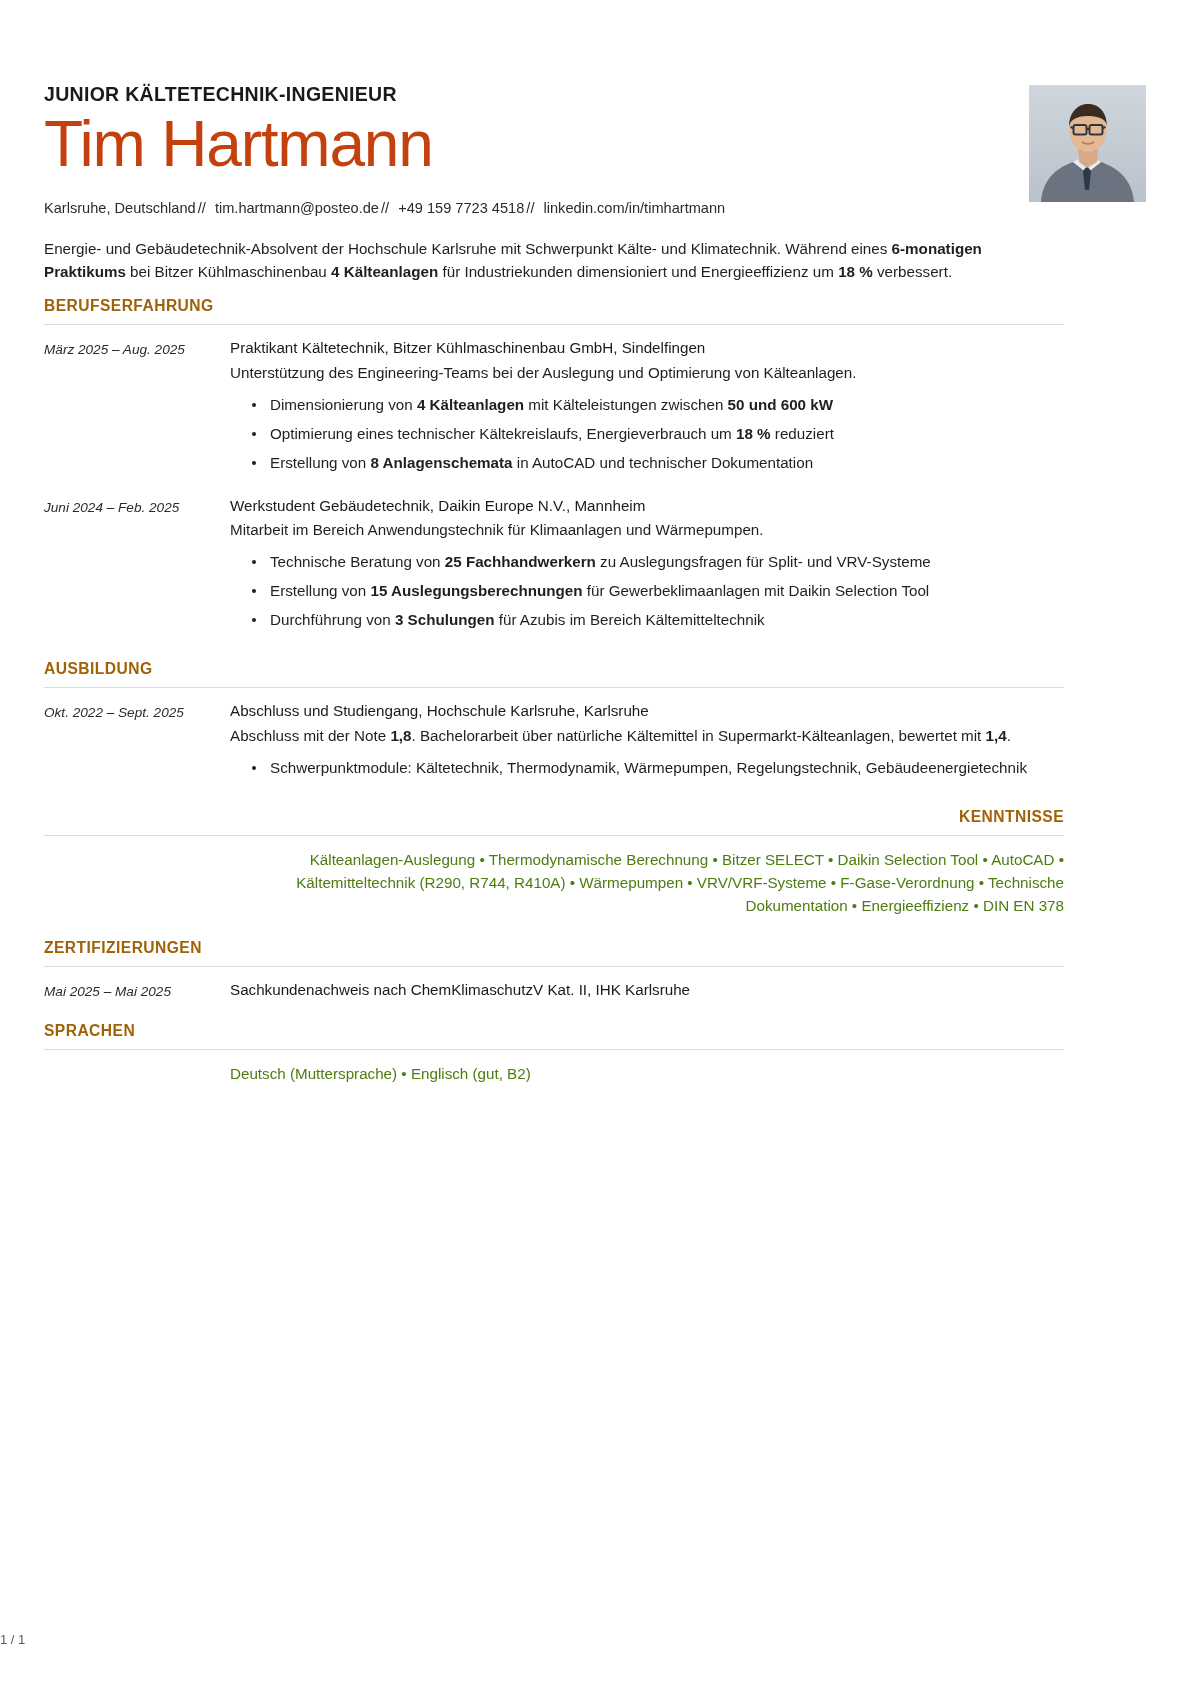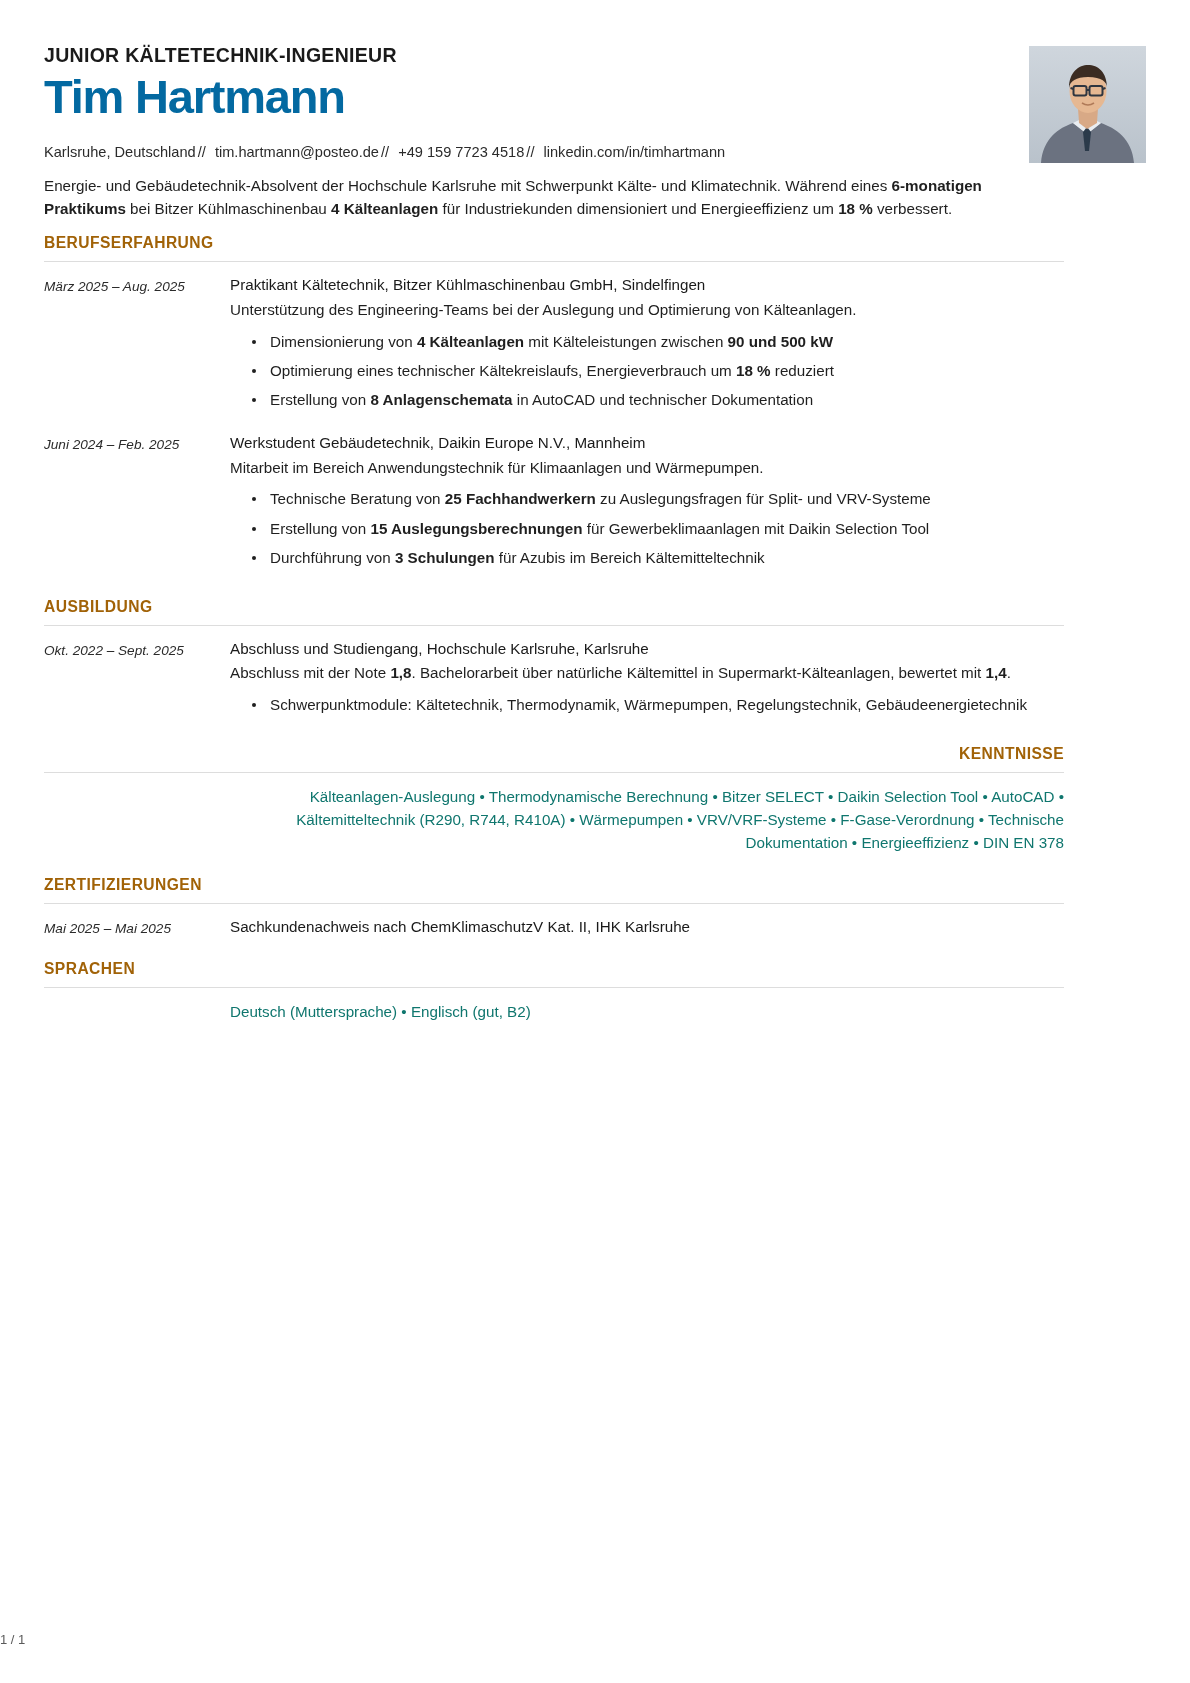--- a/index.html
+++ b/index.html
@@ -19,37 +19,38 @@
     margin: 0 auto;
     background: #ffffff;
     box-sizing: border-box;
     padding: 44px 126px 40px 44px;
   }
 
   
   .header {
     position: relative;
     min-height: 130px;
+    margin-top: 39px;
   }
   .job-title {
     font-size: 19.5px;
     font-weight: bold;
     letter-spacing: 0.3px;
     color: #1a1a1a;
     margin: 0 0 6px 0;
     line-height: 1.2;
     text-transform: uppercase;
   }
   .full-name {
-    font-size: 47px;
-    font-weight: bold;
+    font-size: 64px;
+    font-weight: normal;
     letter-spacing: -1.2px;
     line-height: 1.03;
     margin: 0 0 20px 0;
-    color: #0369a1;
+    color: #c2410c;
   }
   .contact-line {
     font-size: 14.6px;
     color: #2b2b2b;
     line-height: 1.4;
     margin: 0 0 18px 0;
     white-space: nowrap;
   }
   .contact-sep {
     color: #2b2b2b;
@@ -149,21 +150,21 @@
     width: 4px;
     height: 4px;
     border-radius: 50%;
     background: #1f1f1f;
   }
   ul.bullets li b { font-weight: bold; }
 
   .plain-body {
     font-size: 15.2px;
     line-height: 1.52;
-    color: #0f766e;
+    color: #4d7c0f;
     margin: 0;
   }
 
   
   .footer {
     position: absolute;
     left: 0;
     right: 0;
     bottom: 36px;
     text-align: left;
@@ -229,21 +230,21 @@
   <div class="section">
     <div class="section-title">BERUFSERFAHRUNG</div>
     <hr class="section-rule">
 
     <div class="entry">
       <div class="entry-date">März 2025 – Aug. 2025</div>
       <div class="entry-body">
         <p class="entry-heading"><b>Praktikant Kältetechnik</b><span>, Bitzer Kühlmaschinenbau GmbH, Sindelfingen</span></p>
         <p class="entry-sub">Unterstützung des Engineering-Teams bei der Auslegung und Optimierung von Kälteanlagen.</p>
         <ul class="bullets">
-          <li><span>Dimensionierung von </span><b>4 Kälteanlagen</b><span> mit Kälteleistungen zwischen </span><b>90 und 500 kW</b><span></span></li>
+          <li><span>Dimensionierung von </span><b>4 Kälteanlagen</b><span> mit Kälteleistungen zwischen </span><b>50 und 600 kW</b><span></span></li>
           <li><span>Optimierung eines technischer Kältekreislaufs, Energieverbrauch um </span><b>18 %</b><span> reduziert</span></li>
           <li><span>Erstellung von </span><b>8 Anlagenschemata</b><span> in AutoCAD und technischer Dokumentation</span></li>
         </ul>
       </div>
     </div>
 
     <div class="entry" style="margin-top:14px;">
       <div class="entry-date">Juni 2024 – Feb. 2025</div>
       <div class="entry-body">
         <p class="entry-heading"><b>Werkstudent Gebäudetechnik</b><span>, Daikin Europe N.V., Mannheim</span></p>

